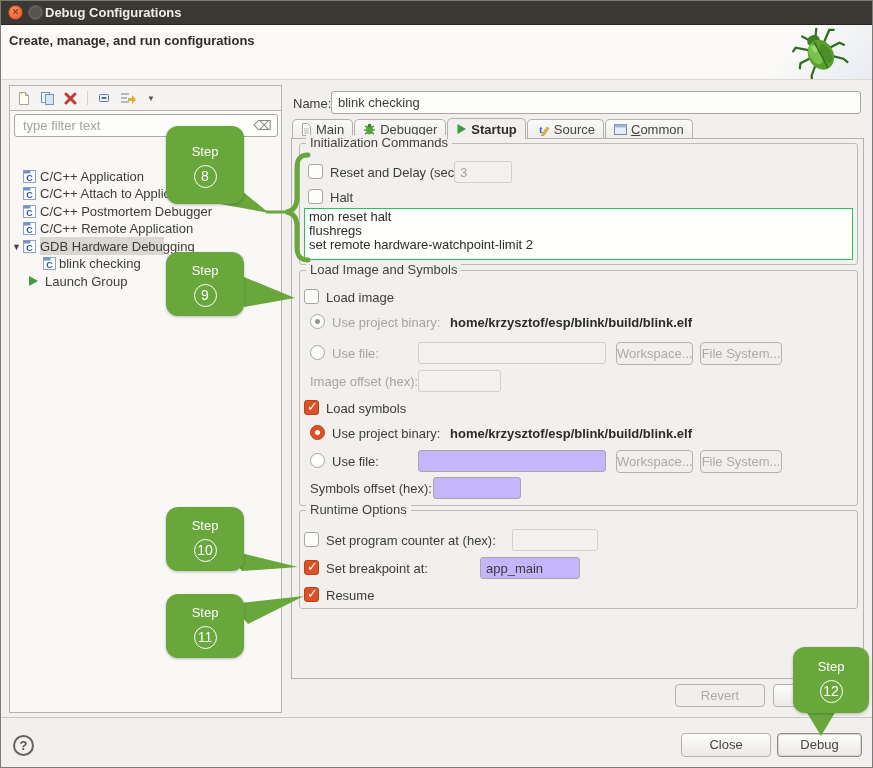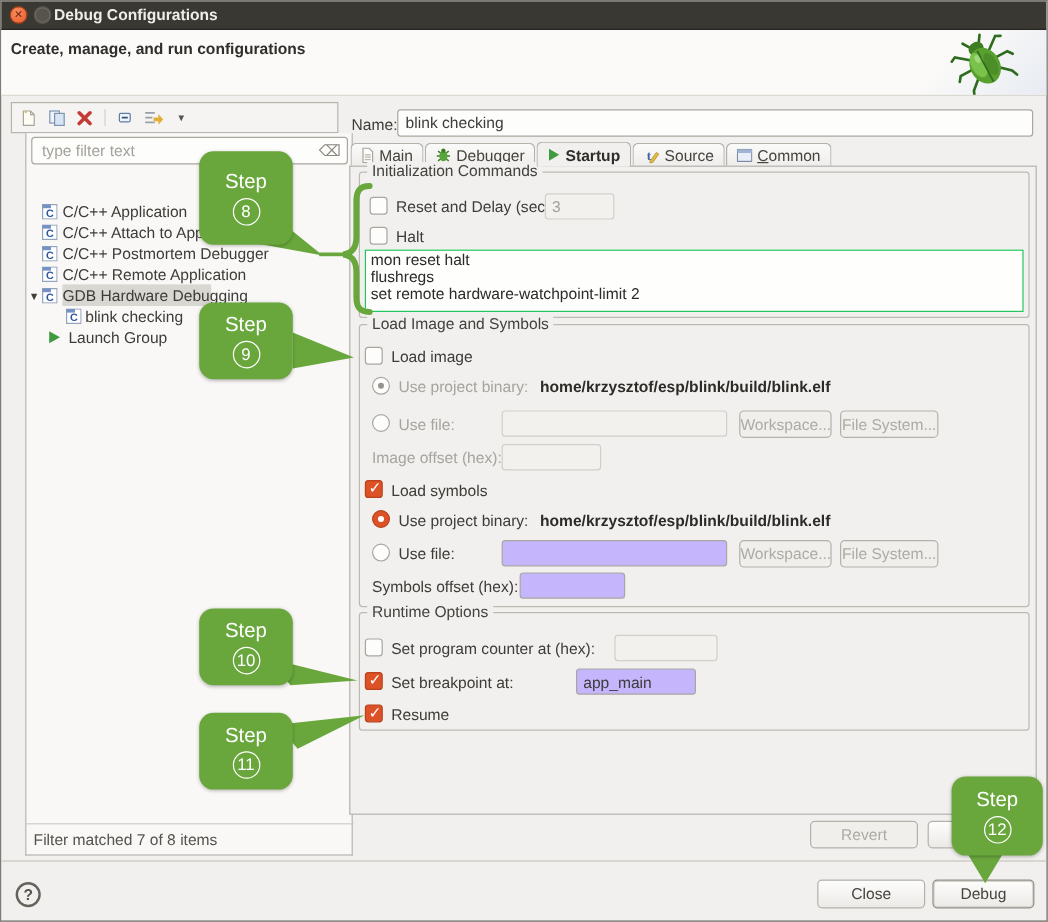--- a/index.html
+++ b/index.html
@@ -19,21 +19,21 @@
   .header{position:absolute;left:0;top:24px;width:100%;height:55px;background:#fbfaf8;border-bottom:1px solid #dbd8d2;}
   .header .subtitle{position:absolute;left:8px;top:8px;font-weight:bold;color:#2f2e2a;}
   .beetle-bg{position:absolute;right:0;top:0;width:110px;height:54px;background:linear-gradient(135deg,rgba(255,255,255,0) 30%,#e7ebf2 100%);}
   .beetle{position:absolute;right:14px;top:0px;}
   
   .lpanel{position:absolute;left:8px;top:84px;width:273px;height:628px;}
   .ltoolbar{position:absolute;left:0;top:0;width:273px;height:26px;background:#f5f4f2;border:1px solid #b7b4ae;display:flex;align-items:center;gap:7px;padding:0 6px;}
   .tbicon{width:16px;height:16px;display:flex;align-items:center;justify-content:center;}
   .tbsep{width:1px;height:14px;background:#d4d1cb;margin:0 2px;}
   .ddarrow{font-size:8px;color:#55534d;}
-  .ltree{position:absolute;left:0;top:26px;width:273px;height:602px;background:#f9f8f6;border:1px solid #b7b4ae;border-top:none;margin-left:12px;}
+  .ltree{position:absolute;left:0;top:26px;width:273px;height:602px;background:#f9f8f6;border:1px solid #b7b4ae;border-top:none;}
   .filterbox{position:absolute;left:4px;top:3px;width:264px;height:23px;background:#fdfdfc;border:1px solid #aaa7a1;border-radius:3px;}
   .filterbox input{position:absolute;left:6px;top:1px;width:228px;height:19px;border:none;outline:none;background:transparent;font:13px "Liberation Sans",sans-serif;color:#3d3c38;}
   .filterbox input::placeholder{color:#a5a29c;}
   .clear-ic{position:absolute;right:5px;top:3px;color:#8a8781;font-size:13px;line-height:15px;}
   .trow{position:absolute;height:17px;line-height:17px;white-space:nowrap;cursor:default;}
   .trow .tico{position:absolute;top:2px;}
   .trow .tlabel{position:absolute;top:0;}
   .sel-bg{position:absolute;left:30px;top:126px;width:124px;height:18px;background:#d9d7d2;}
   .expander{position:absolute;font-size:9px;color:#403f3a;top:1px;}
   .lstatus{position:absolute;left:0;bottom:0;width:273px;height:26px;border-top:1px solid #cfccc6;}
@@ -62,21 +62,21 @@
   .rad.sel::after{content:"";position:absolute;left:4px;top:4px;width:5px;height:5px;border-radius:50%;background:#fff;}
   .cmdarea{position:absolute;border:1px solid #22c55e;background:#fefefd;font:13px "Liberation Sans",sans-serif;color:#2c2b28;resize:none;outline:none;padding:1px 4px;line-height:14px;}
   .btn{position:absolute;height:23px;border:1px solid #b4b1ab;border-radius:4px;background:linear-gradient(#fdfdfc,#eceae7);color:#45443f;font:13px "Liberation Sans",sans-serif;text-align:center;line-height:21px;}
   .btn.disabled{color:#aeaba5;background:#f0efec;}
   .btn.default{border-color:#8f8c86;box-shadow:0 0 0 1px #d8d5cf inset;}
   .sep{position:absolute;left:0;top:716px;width:873px;height:1px;background:#c9c6c0;}
   .helpbtn{position:absolute;left:12px;top:734px;width:21px;height:21px;border:2px solid #66635d;border-radius:50%;color:#55524c;font-weight:bold;font-size:13px;text-align:center;line-height:18px;background:#f1f0ee;}
   
   .overlay{position:absolute;left:0;top:0;width:873px;height:768px;pointer-events:none;z-index:55;}
   .bubble{position:absolute;background:#69a73c;border-radius:12px;color:#fff;display:flex;flex-direction:column;align-items:center;justify-content:center;gap:5px;z-index:56;box-shadow:0 1px 3px rgba(0,0,0,.25);}
-  .bubble .steptxt{font-size:17px;line-height:17px;}
+  .bubble .steptxt{font-size:13px;line-height:17px;}
   .bubble .num{width:23px;height:23px;border:1.5px solid #fff;border-radius:50%;display:flex;align-items:center;justify-content:center;font-size:14px;}
 </style>
 </head>
 <body>
 
 <div class="window">
 
   <div class="titlebar">
     <div class="wbtn close">✕</div>
     <div class="wbtn min"></div>
@@ -205,23 +205,20 @@
           </svg>
         <span class="tlabel" style="left:49px;">blink checking</span>
       </div>
       <div class="trow" style="left:0;top:162px;">
         <svg class="tico" style="left:17px;" width="12" height="12" viewBox="0 0 12 12">
             <path d="M2,1 L11,6 L2,11 z" fill="#3f9b3f"></path>
           </svg>
         <span class="tlabel" style="left:35px;">Launch Group</span>
       </div>
 
-      <div class="lstatus">
-        <span>Filter matched 7 of 8 items</span>
-      </div>
     </div>
   </div>
 
   <div class="rpanel">
     <span class="namelabel">Name:</span>
     <input class="nameinput" type="text" value="blink checking" style="">
 
     <div class="tabs">
       <div class="tab">
         <svg width="11" height="13" viewBox="0 0 11 13">

